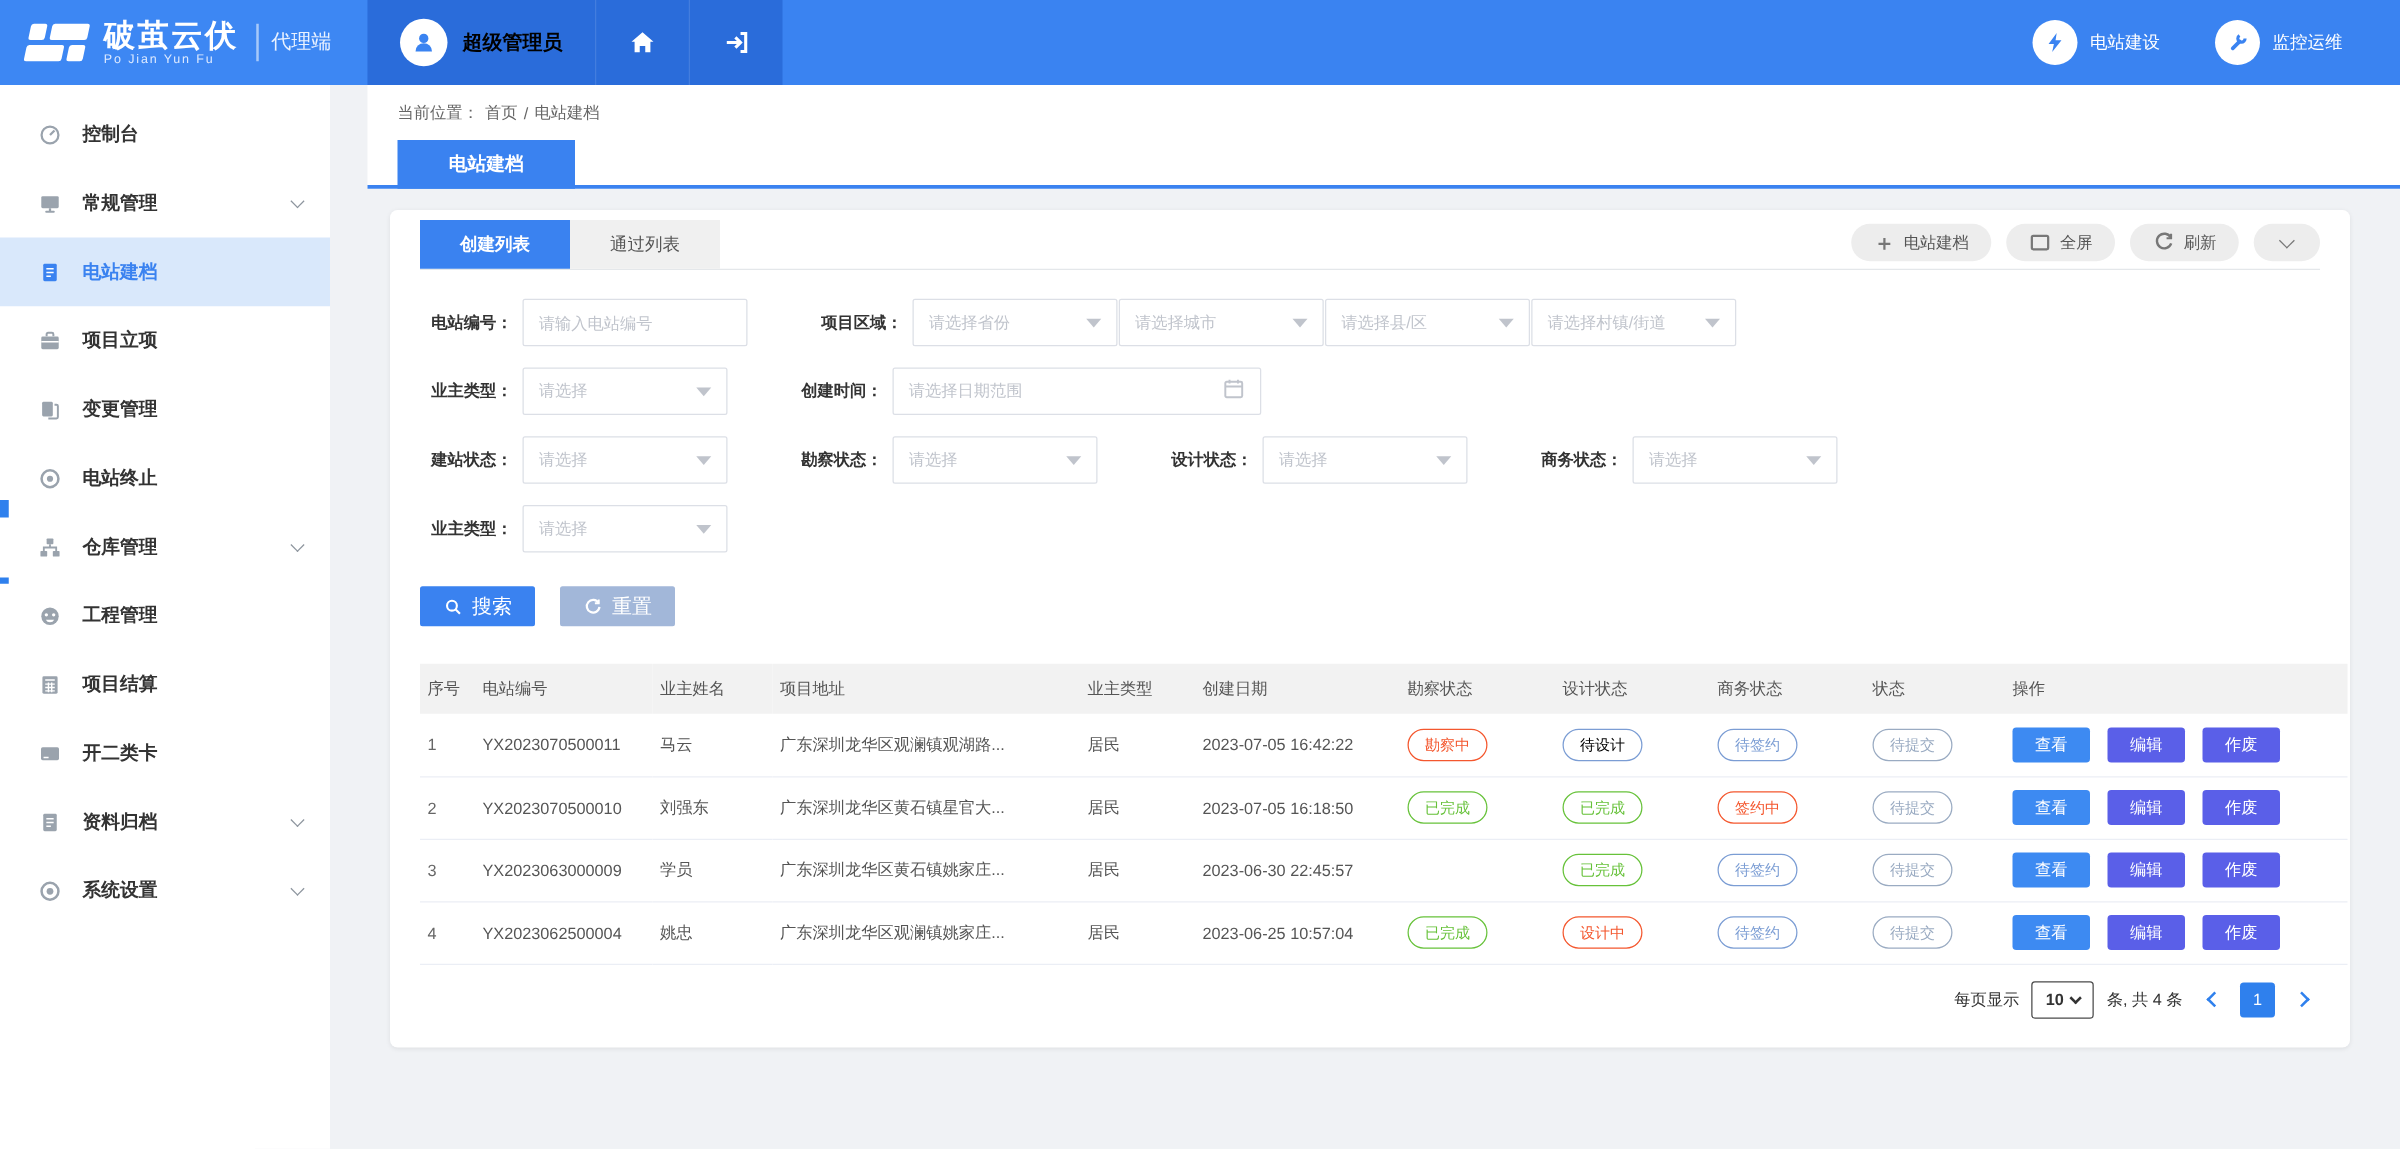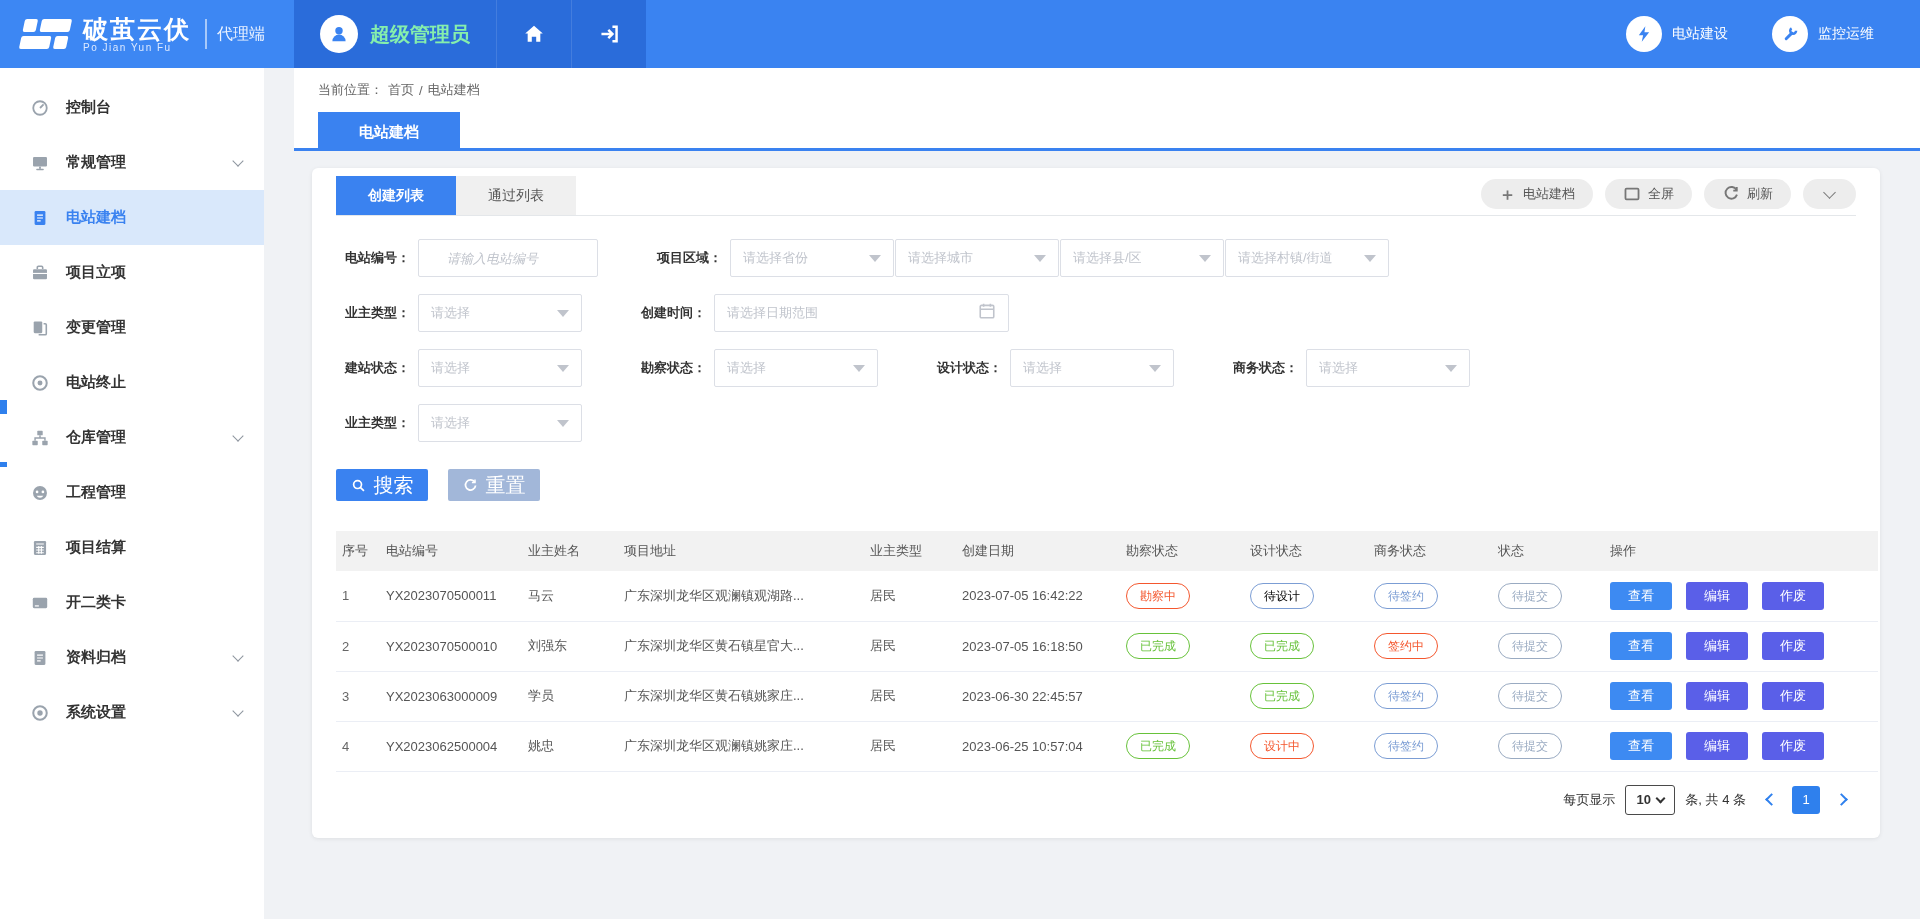--- a/index.html
+++ b/index.html
@@ -15,21 +15,21 @@
   .logo-mark i { display:block; background:#fff; border-radius:2px; height:13px; }
   .lm-s { width:13px; } .lm-l { width:30px; }
   .brand-text .t { color:#fff; font-size:25px; font-weight:bold; letter-spacing:2px; line-height:26px; }
   .brand-text .s { color:#dce9ff; font-size:10px; letter-spacing:1.5px; }
   .portal { color:#eaf2ff; font-size:16px; margin-left:14px; padding-left:10px;
     border-left:2px solid rgba(255,255,255,.55); height:30px; line-height:30px; }
   .user-zone { display:flex; align-items:stretch; background:#2a6cda; }
   .uz-block { display:flex; align-items:center; padding:0 26px; border-left:1px solid rgba(255,255,255,.12); cursor:pointer; }
   .avatar { width:38px; height:38px; border-radius:50%; background:#fff; display:flex;
     align-items:center; justify-content:center; margin-right:12px; }
-  .user-name { color:#86efac; font-size:20px; font-weight:bold; }
+  .user-name { color:#000000; font-size:16px; font-weight:bold; }
   .tb-spacer { flex:1; }
   .quick { display:flex; align-items:center; gap:44px; padding-right:46px; }
   .quick-item { display:flex; align-items:center; gap:10px; cursor:pointer; }
   .q-circle { width:36px; height:36px; border-radius:50%; background:#fff; display:flex;
     align-items:center; justify-content:center; }
   .quick-item span.q-label { color:#fff; font-size:14px; }
 
   
   .sidebar { position:absolute; left:0; top:68px; width:264px; height:851px; background:#fff; }
   .side-list { padding-top:12px; }
@@ -73,35 +73,35 @@
   .tb-chev { width:9px; height:9px; border-right:1.8px solid #777; border-bottom:1.8px solid #777;
     transform:rotate(45deg); margin-top:-4px; }
 
   
   .filters { margin-top:22px; }
   .f-row { display:flex; align-items:center; margin-bottom:15px; height:40px; }
   .f-group { display:flex; align-items:center; margin-right:50px; }
   .f-label { min-width:74px; text-align:right; font-size:13px; font-weight:bold; color:#333;
     margin-right:8px; white-space:nowrap; }
   .f-input { width:180px; height:38px; border:1px solid #dcdfe6; border-radius:2px;
-    font-size:13px; padding:0 28px; color:#333; outline:none; font-family:inherit;font-style:italic; }
+    font-size:13px; padding:0 12px; color:#333; outline:none; font-family:inherit; }
   .f-input::placeholder { color:#c0c4cc; }
   .f-input.w150 { width:150px; }
   .f-select { width:164px; height:38px; border:1px solid #dcdfe6; border-radius:2px;
     display:flex; align-items:center; padding:0 12px; cursor:pointer; position:relative; }
   .f-select .ph { font-size:13px; color:#c0c4cc; flex:1; overflow:hidden; white-space:nowrap; }
   .caret { width:0; height:0; border-left:6px solid transparent; border-right:6px solid transparent;
     border-top:7px solid #c0c4cc; }
   .f-select + .f-select { margin-left:1px; }
   .f-date { width:295px; height:38px; border:1px solid #dcdfe6; border-radius:2px;
     display:flex; align-items:center; padding:0 12px; cursor:pointer; }
   .f-date .ph { font-size:13px; color:#c0c4cc; flex:1; }
 
   .btn-row { display:flex; gap:20px; margin-top:26px; }
-  .btn { height:32px; border:none; border-radius:2px; color:#fff; font-size:20px;
+  .btn { height:32px; border:none; border-radius:2px; color:#fff; font-size:16px;
     display:flex; align-items:center; justify-content:center; gap:8px; width:92px; cursor:pointer;
     font-family:inherit; }
   .btn-search { background:#3a82f0; }
   .btn-reset { background:#a2b7d9; }
 
   
   table.grid { width:100%; border-collapse:collapse; margin-top:30px; table-layout:fixed; }
   table.grid thead th { background:#f2f2f2; height:40px; font-size:13px; color:#555;
     font-weight:normal; text-align:left; padding:0 6px; }
   table.grid tbody td { height:50px; border-bottom:1px solid #ebeef5; font-size:13px;

